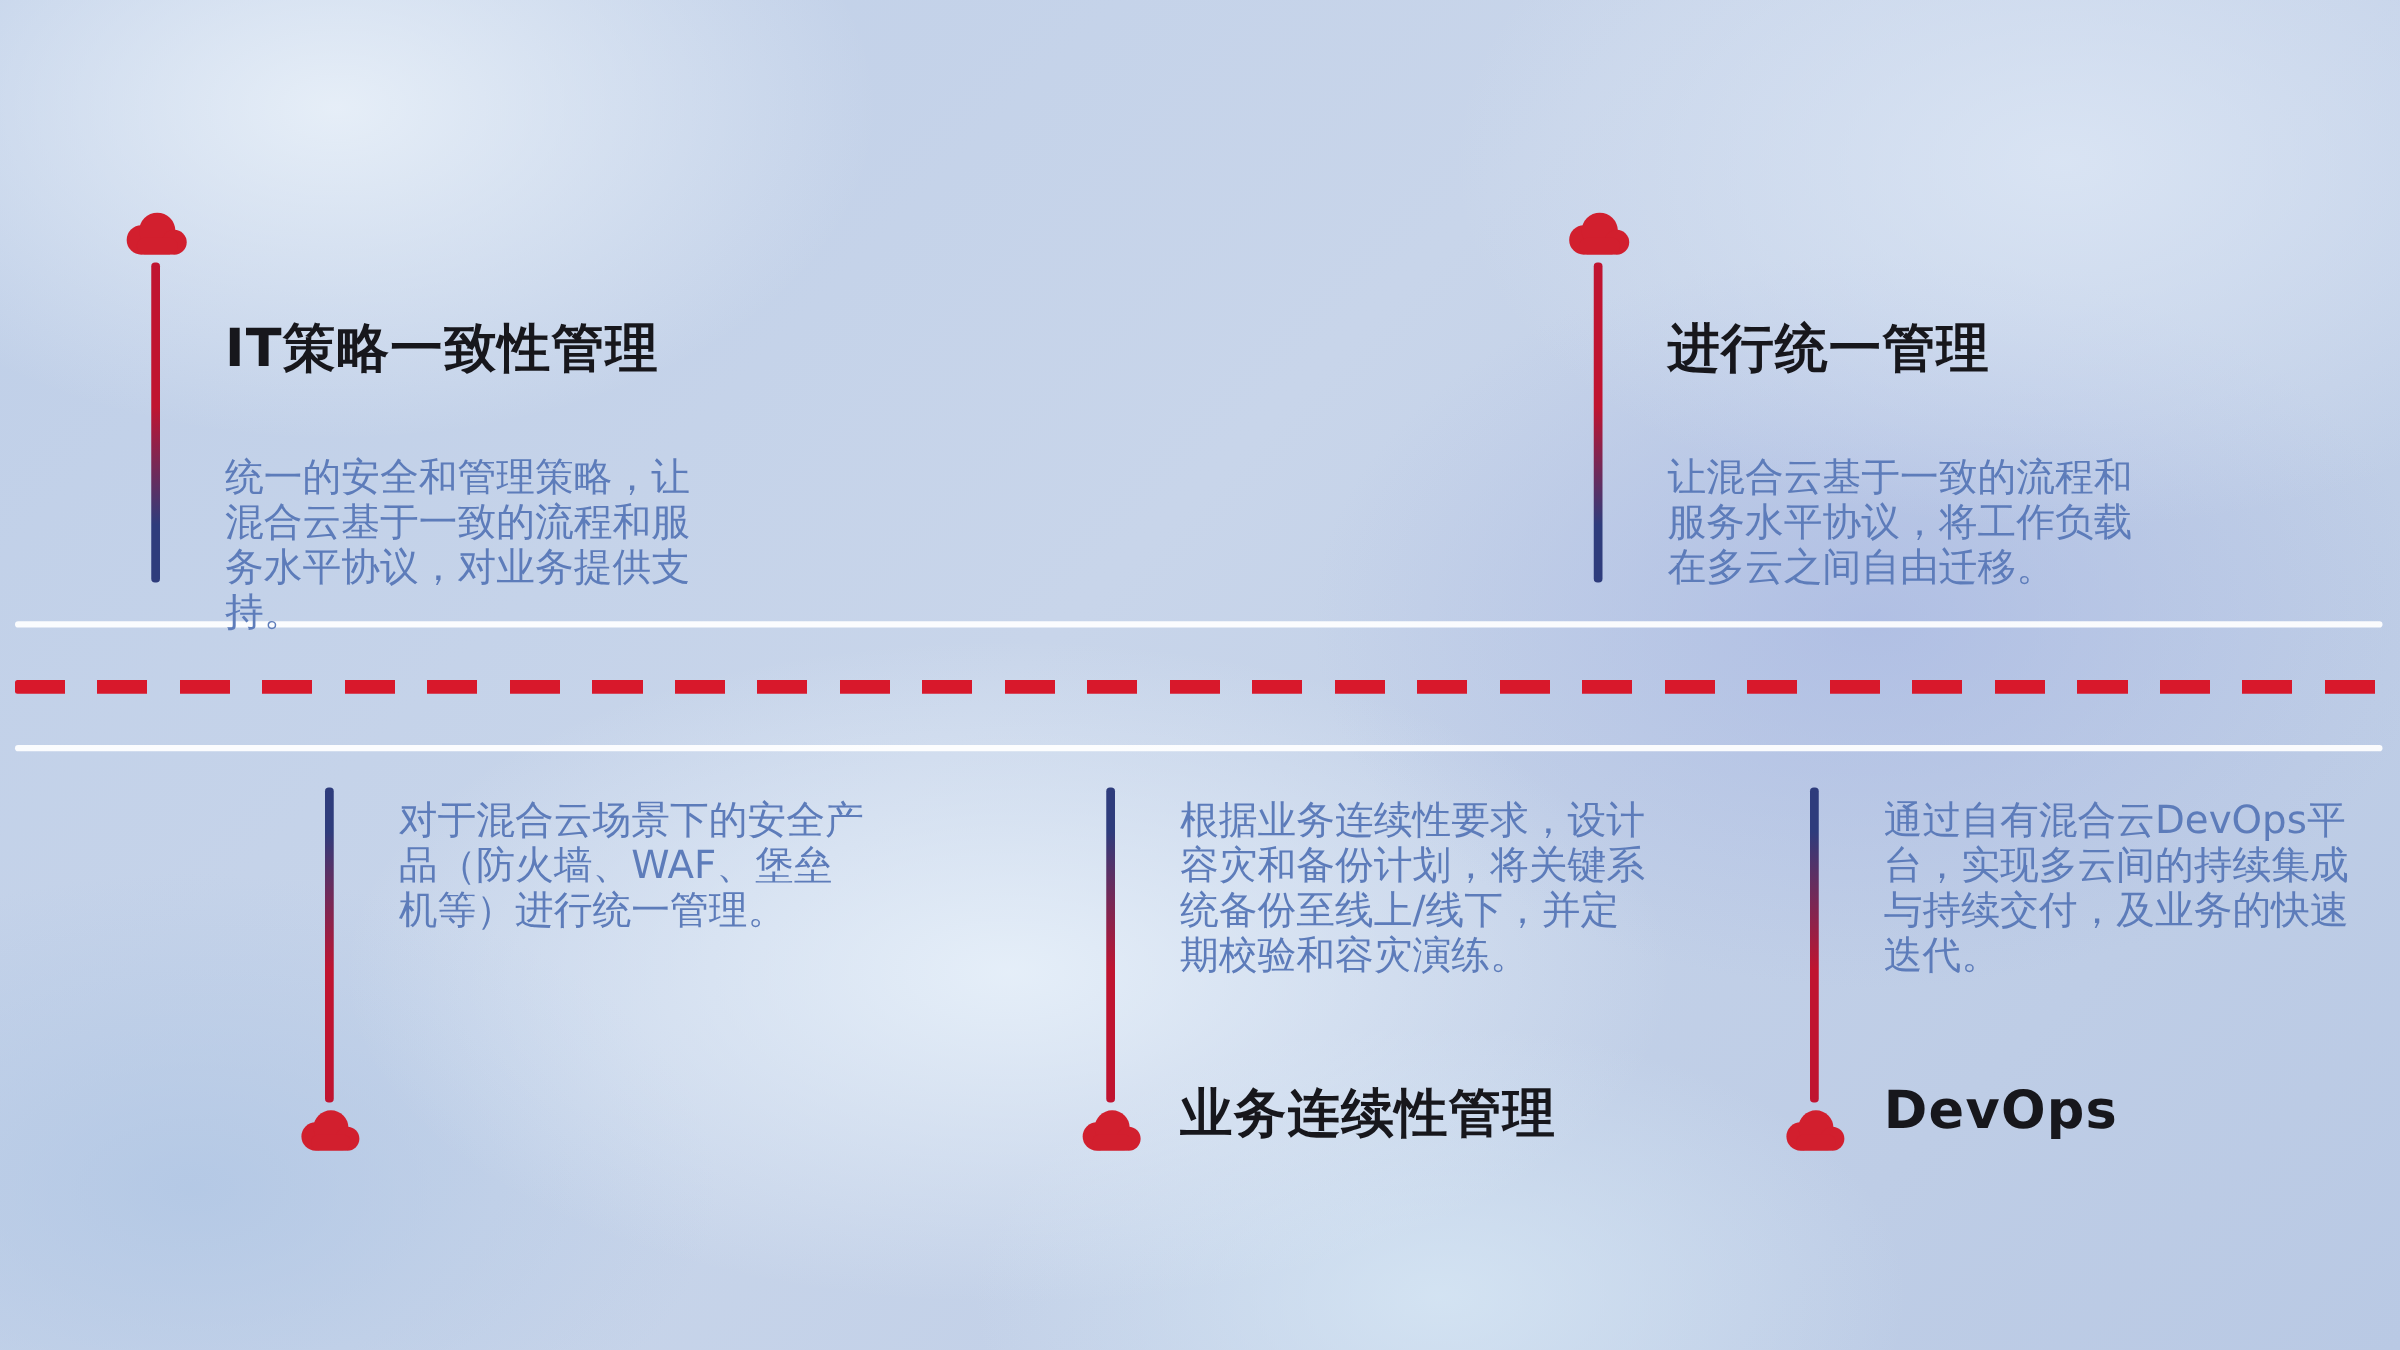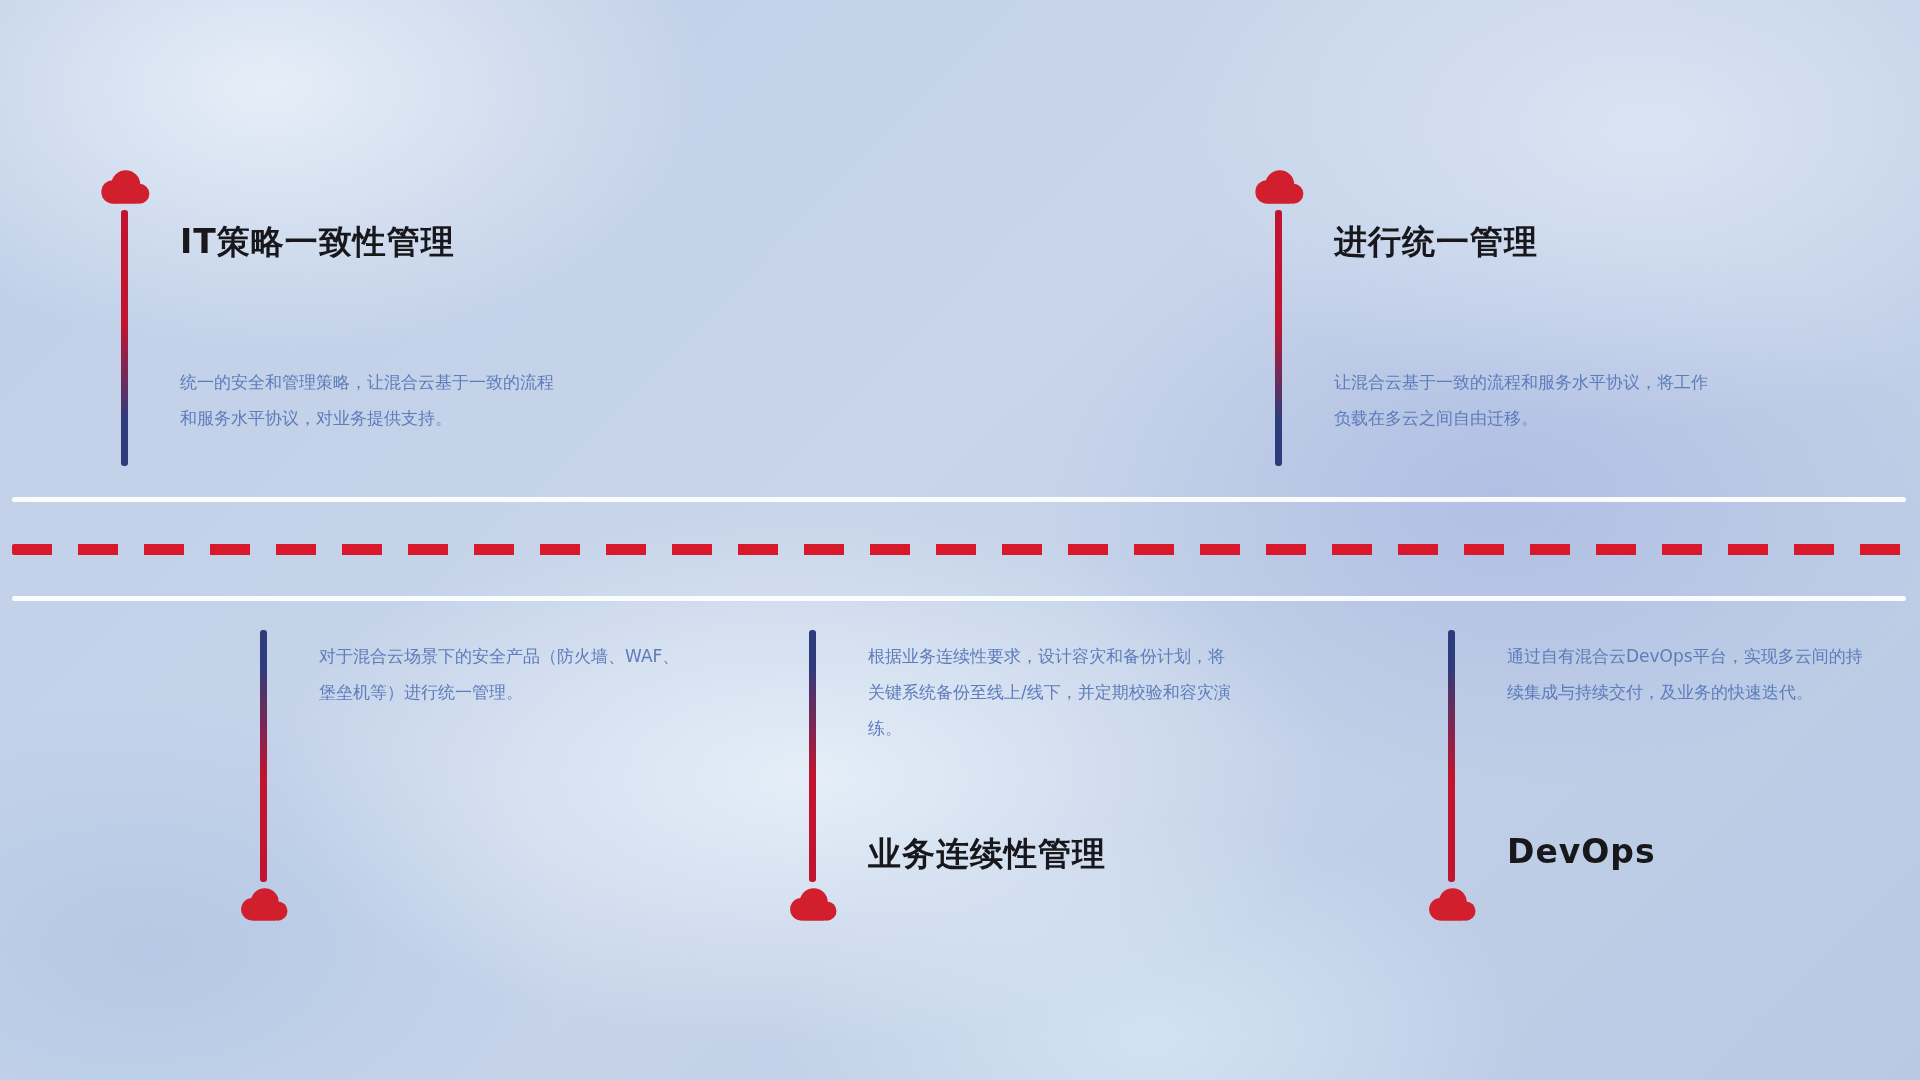--- a/index.html
+++ b/index.html
@@ -38,47 +38,47 @@
     position:absolute;left:12px;right:14px;top:544px;height:11px;
     background:repeating-linear-gradient(90deg,var(--dash_red) 0 40px,transparent 40px 66px);
     border-radius:2px;
   }
 
   
   .col{position:absolute;width:460px;}
   .col-top{top:168px;height:320px;}
   .col-bottom{top:630px;height:340px;}
   .pos-t1{left:124px;} .pos-t2{left:700px;} .pos-t3{left:1278px;}
-  .pos-b1{left:263px;} .pos-b2{left:812px;text-decoration:underline;} .pos-b3{left:1451px;}
+  .pos-b1{left:263px;} .pos-b2{left:888px;text-decoration:underline;} .pos-b3{left:1451px;}
 
   .cloud{position:absolute;left:0;transform:translateX(-50%);color:var(--cloud_red);line-height:0;}
   .col-top .cloud{top:0;}
   .col-bottom .cloud{top:256px;}
 
   .vline{position:absolute;left:-3.5px;width:7px;border-radius:3px;}
   .col-top .vline{
     top:42px;height:256px;
     background:linear-gradient(180deg,var(--line_red) 0%,var(--line_red) 45%,var(--line_navy) 82%);
   }
   .col-bottom .vline{
     top:0;height:252px;
     background:linear-gradient(180deg,var(--line_navy) 14%,var(--line_red) 58%,var(--line_red) 100%);
   }
 
   .title{
     position:absolute;left:56px;
-    font-size:33px;font-weight:bold;color:var(--title_color);
-    letter-spacing:1px;white-space:nowrap;
+    font-size:42px;font-weight:bold;color:var(--title_color);
+    letter-spacing:1px;white-space:nowrap;margin-top:31px;
   }
   .col-top .title{top:52px;}
   .col-bottom .title{top:202px;}
 
   .desc{
     position:absolute;left:56px;width:378px;
-    font-size:17px;line-height:36px;color:var(--desc_color);
+    font-size:31px;line-height:36px;color:var(--desc_color);
   }
   .col-top .desc{top:196px;}
   .col-bottom .desc{top:8px;width:372px;}
 </style>
 </head>
 <body>
 
 <div class="canvas">
 
   <div class="white-line top"></div>

